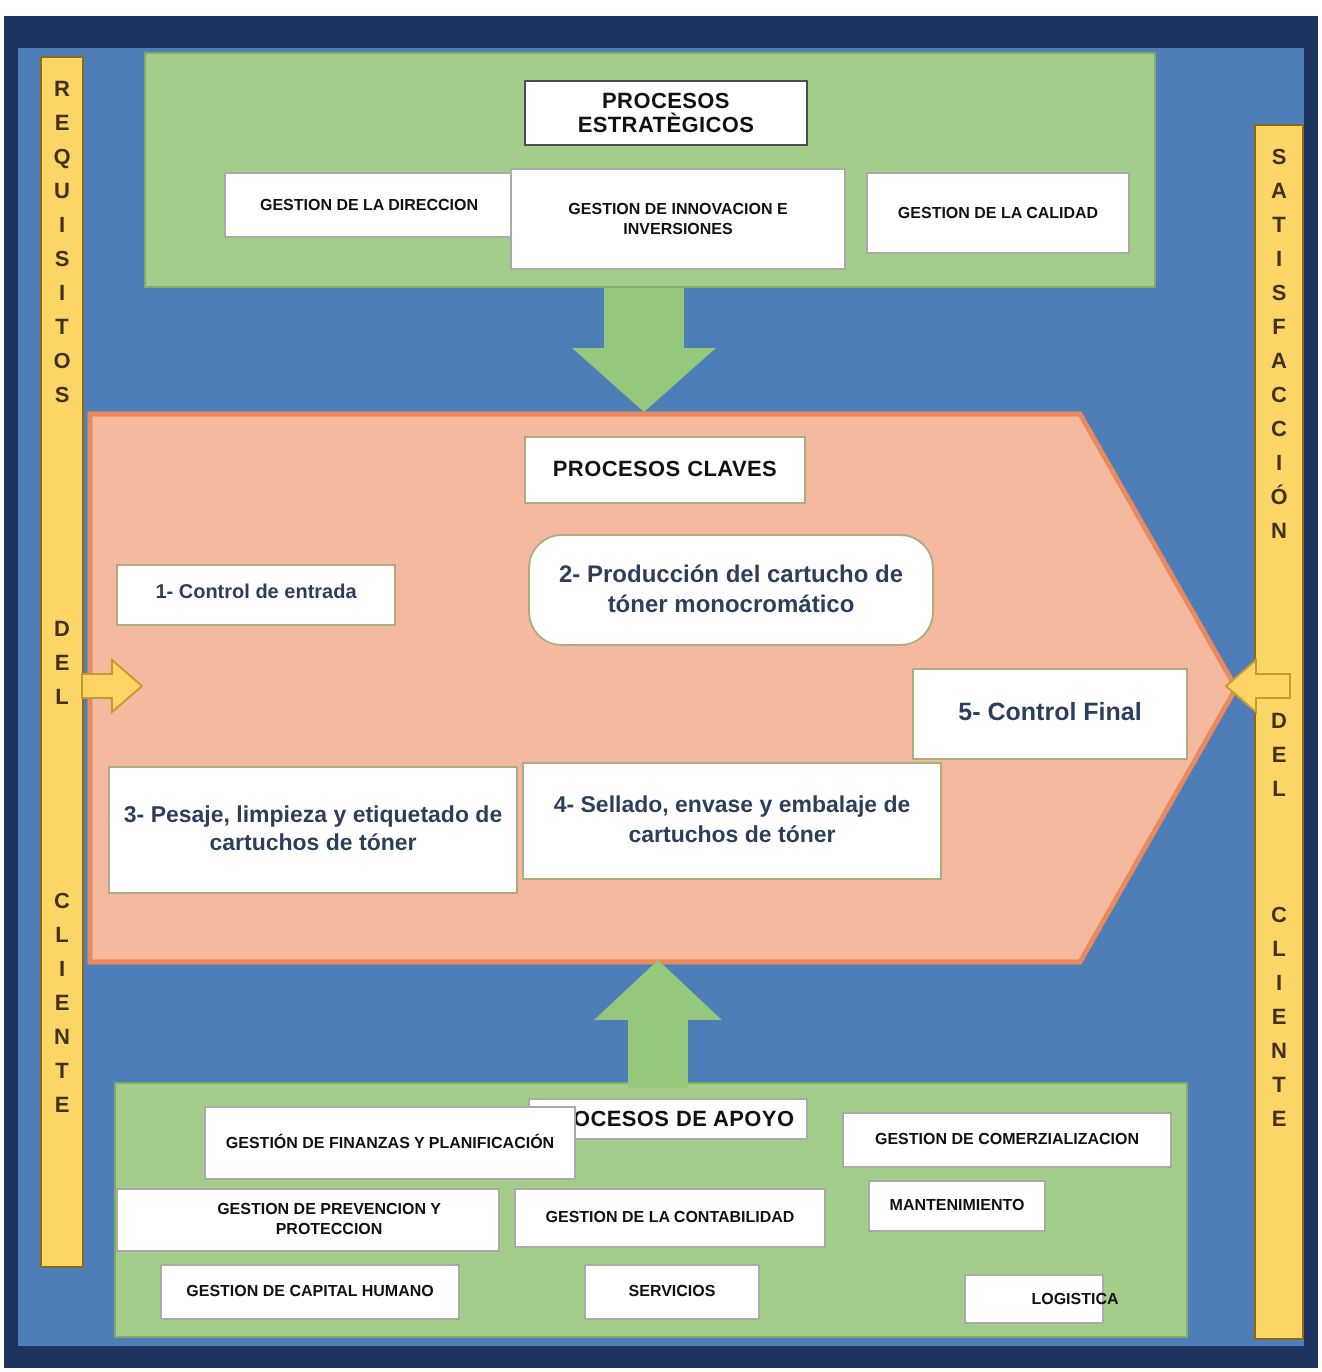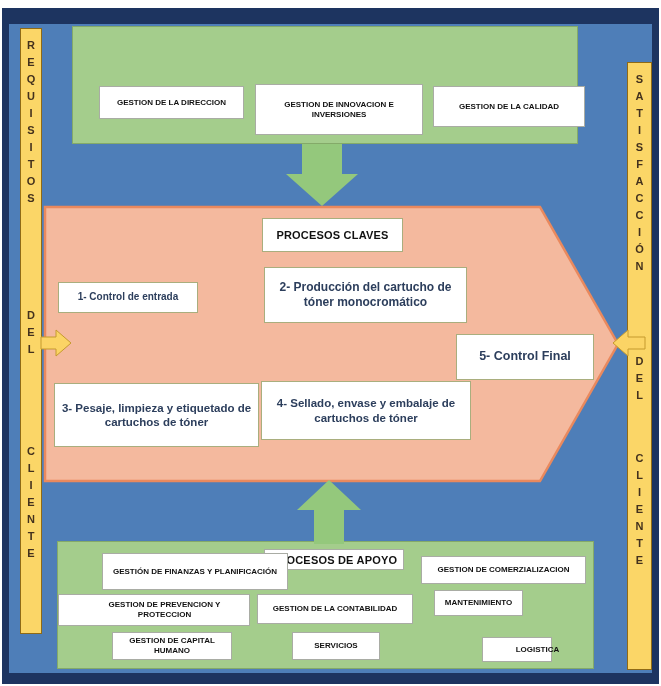--- a/index.html
+++ b/index.html
@@ -42,35 +42,35 @@
     justify-content:center; text-align:center; z-index:4; padding:1px 3px;
   }
   .gray-border  { border:1px solid #a9aca4; }
   .dark-border  { border:1px solid #4d4d4d; }
   .olive-border { border:1px solid #a9ae7e; }
   .title-text { font-weight:bold; font-size:11px; color:#111111; letter-spacing:0.2px; }
   .small-text { font-weight:bold; font-size:8px;  color:#111111; line-height:10px; }
   .key-text   { color:#2c3e5c; font-weight:600; line-height:1.25; }
 
   .b-strat-title { left:262px; top:40px;  width:142px; height:33px; }
-  .b-dir         { left:99px;  top:86px;  width:145px; height:33px; }
+  .b-dir         { left:112px;  top:86px;  width:145px; height:33px; }
   .b-innov       { left:255px; top:84px;  width:168px; height:51px; }
-  .b-calidad     { left:433px; top:86px;  width:152px; height:41px;text-align:right; }
+  .b-calidad     { left:433px; top:86px;  width:132px; height:41px;text-align:right; }
 
   .b-key-title { left:262px; top:218px; width:141px; height:34px; }
   .b-k1 { left:58px;  top:282px; width:140px; height:31px; font-size:10px; }
-  .b-k2 { left:264px; top:267px; width:203px; height:56px; font-size:12px; }
+  .b-k2 { left:264px; top:267px; width:203px; height:56px; font-size:12px;border-radius:17px; }
   .b-k3 { left:54px;  top:383px; width:205px; height:64px; font-size:11.5px; }
   .b-k4 { left:261px; top:381px; width:210px; height:59px; font-size:11.5px; }
   .b-k5 { left:456px; top:334px; width:138px; height:46px; font-size:12.5px; }
 
   .b-apoyo-title { left:264px; top:549px; width:140px; height:21px; }
   .b-finanzas    { left:62px;  top:553px; width:186px; height:37px;margin-left:40px; }
   .b-prevencion  { left:58px;  top:594px; width:192px; height:32px;padding-left:24px; }
-  .b-capital     { left:80px;  top:632px; width:120px; height:28px;margin-left:32px; }
+  .b-capital     { left:80px;  top:632px; width:150px; height:28px; }
   .b-contab      { left:257px; top:594px; width:156px; height:30px; }
   .b-servicios   { left:292px; top:632px; width:88px;  height:28px; }
   .b-comerz      { left:421px; top:556px; width:165px; height:28px; }
   .b-manten      { left:434px; top:590px; width:89px;  height:26px; }
   .b-logistica   { left:482px; top:637px; width:70px;  height:25px;padding-left:44px; }
 
   svg.shape { position:absolute; overflow:visible; }
   .svg-orange     { left:43px;  top:205px; width:578px; height:278px; z-index:2; }
   .svg-orange polygon { stroke:#e9895e; stroke-width:2.5px; }
   .svg-down-arrow { left:280px; top:144px; width:84px; height:63px; z-index:2; }
@@ -127,20 +127,21 @@
     <div class="vword">C
 L
 I
 E
 N
 T
 E</div>
   </div>
 
   <div class="green-panel panel-strategic"></div>
+  <div class="wbox dark-border b-strat-title title-text">PROCESOS ESTRATÈGICOS</div>
   <div class="wbox gray-border b-dir small-text">GESTION DE LA DIRECCION</div>
   <div class="wbox gray-border b-innov small-text">GESTION DE INNOVACION E INVERSIONES</div>
   <div class="wbox gray-border b-calidad small-text">GESTION DE LA CALIDAD</div>
 
   <svg class="shape svg-down-arrow" viewBox="0 0 84 63">
     <polygon points="22,0 62,0 62,30 78,30 42,62 6,30 22,30" fill="#94c87c"></polygon>
   </svg>
 
   <svg class="shape svg-orange" viewBox="0 0 578 278">
     <polygon points="2,2 497,2 575,139 497,276 2,276" fill="#f4b99e"></polygon>

